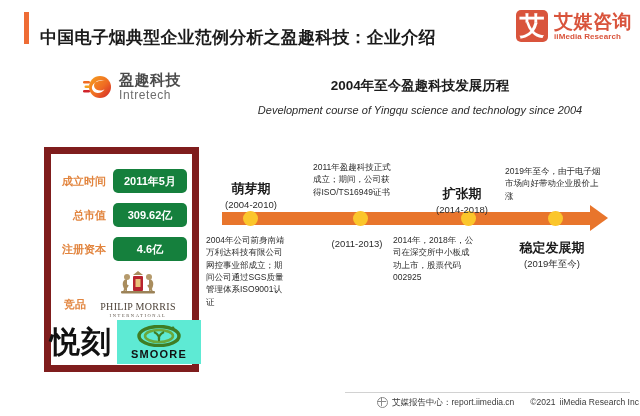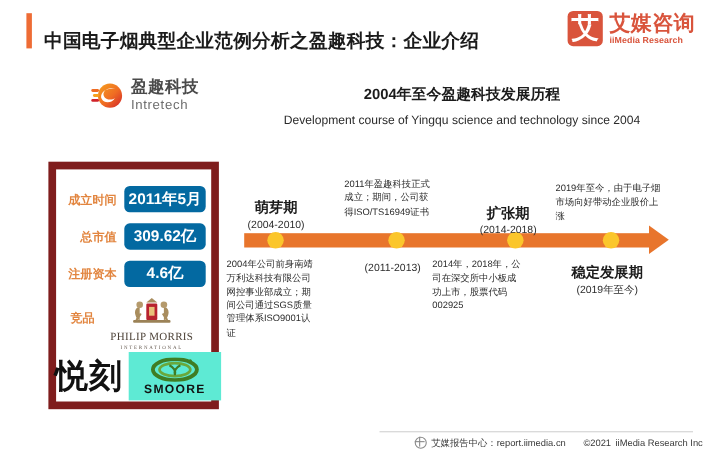--- a/index.html
+++ b/index.html
@@ -133,33 +133,33 @@
     box-sizing: border-box;
     font-size: 11px;
     font-weight: bold;
     color: #e2853f;
     white-space: nowrap;
   }
   .info-pill {
     width: 74px;
     height: 24px;
     border-radius: 5px;
-    background: #0369a1;
+    background: #15803d;
     color: #ffffff;
-    font-size: 14px;
+    font-size: 11px;
     font-weight: bold;
     display: flex;
     align-items: center;
     justify-content: center;
     white-space: nowrap;
   }
 
   .competitor-title {
     position: absolute;
-    left: 64px; top: 282px;
+    left: 64px; top: 297px;
     font-size: 11px;
     font-weight: bold;
     color: #e2853f;
   }
 
   .pm-logo {
     position: absolute;
     left: 96px; top: 266px;
     width: 84px; height: 52px;
     display: flex;
@@ -224,20 +224,21 @@
     font-weight: bold;
     color: #1b1b1b;
   }
   .tl-subtitle {
     position: absolute;
     left: 220px; top: 104px;
     width: 400px;
     text-align: center;
     font-size: 11px;
     color: #2b2b2b;
+    font-style: italic;
   }
 
   .tl-bar {
     position: absolute;
     left: 222px; top: 212px;
     width: 370px; height: 13px;
     background: #e8752c;
   }
   .tl-arrow {
     position: absolute;

